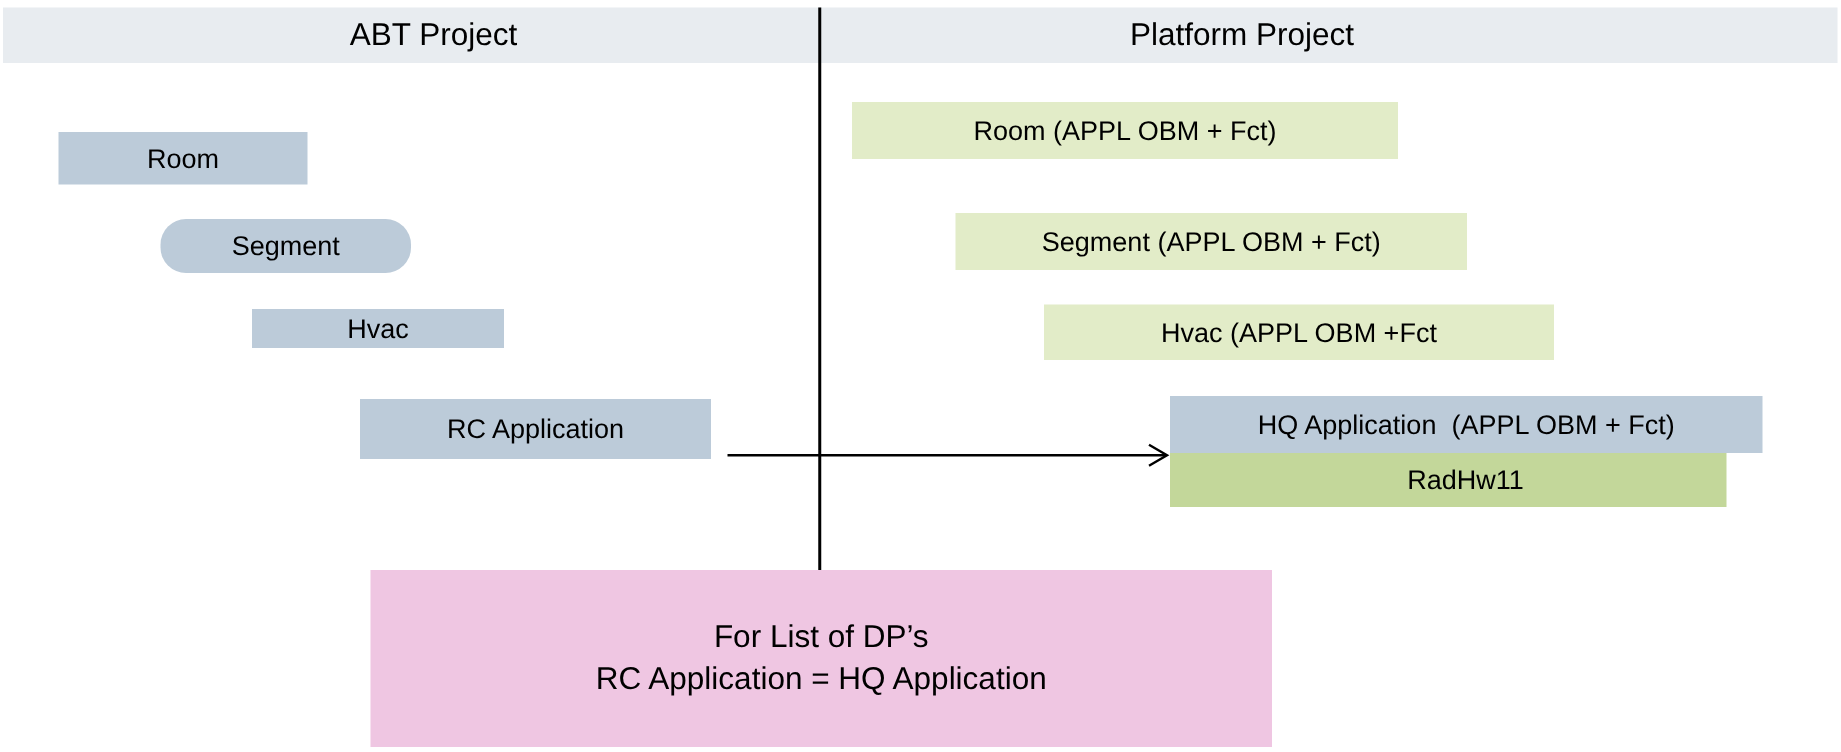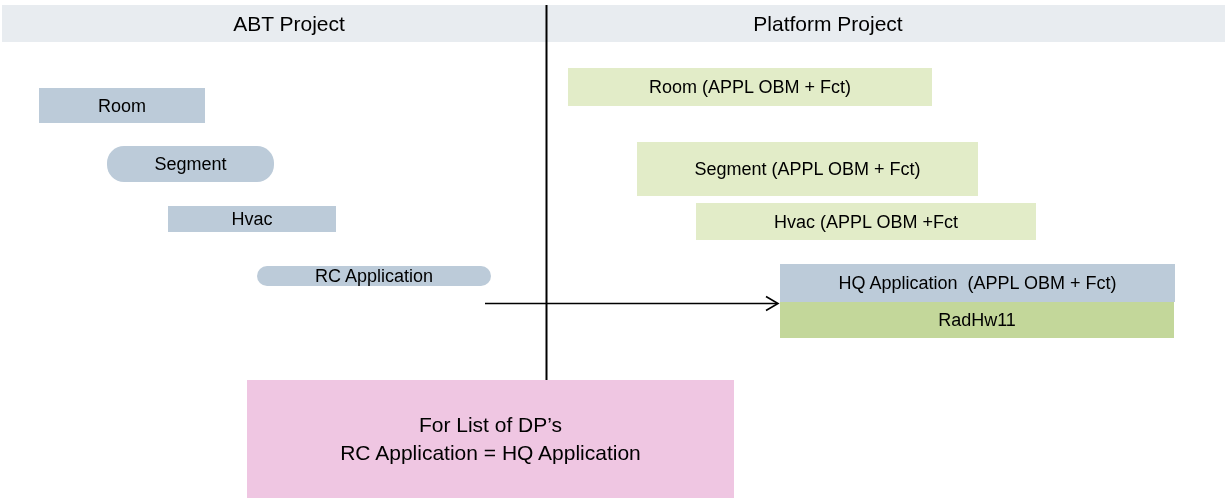--- a/index.html
+++ b/index.html
@@ -35,33 +35,33 @@
     line-height: 1;
   }
   .blue  { background: var(--box_blue); }
   .glite { background: var(--box_green_light); }
   .green { background: var(--box_green); }
   .peach { background: var(--box_peach); }
 
   .abt-room        { left: 39px;  top: 88px;  width: 166px; height: 35px; }
   .abt-segment     { left: 107px; top: 146px; width: 167px; height: 36px; border-radius: 17px; }
   .abt-hvac        { left: 168px; top: 206px; width: 168px; height: 26px; }
-  .abt-rc-app      { left: 257px; top: 266px; width: 234px; height: 20px; border-radius: 11px; }
+  .abt-rc-app      { left: 240px; top: 266px; width: 234px; height: 40px; }
   .abt-rc-inst     { left: 251px; top: 302px; width: 234px; height: 36px; }
 
   .plat-room       { left: 568px; top: 68px;  width: 364px; height: 38px; }
-  .plat-segment    { left: 637px; top: 142px; width: 341px; height: 54px; }
+  .plat-segment    { left: 637px; top: 142px; width: 341px; height: 38px; }
   .plat-hvac       { left: 696px; top: 203px; width: 340px; height: 37px; }
   .plat-hq-app     { left: 780px; top: 264px; width: 395px; height: 38px; }
-  .plat-hq-inst    { left: 780px; top: 302px; width: 394px; height: 36px; }
+  .plat-hq-inst    { left: 780px; top: 302px; width: 348px; height: 36px; padding-left: 23px; }
 
   .note {
     position: absolute;
     left: 247px; top: 380px;
-    width: 487px; height: 118px;
+    width: 601px; height: 118px;
     background: var(--note_pink);
     display: flex; flex-direction: column;
     align-items: center; justify-content: center;
     font-size: 21px;
     line-height: 1.35;
     text-align: center;
   }
   .lines-overlay {
     position: absolute;
     left: 0; top: 0;

